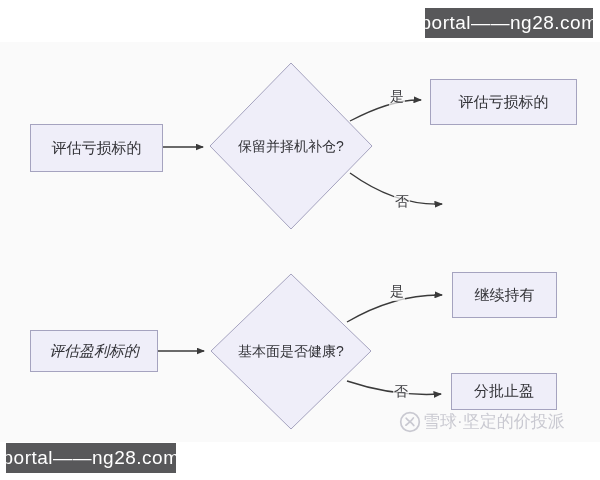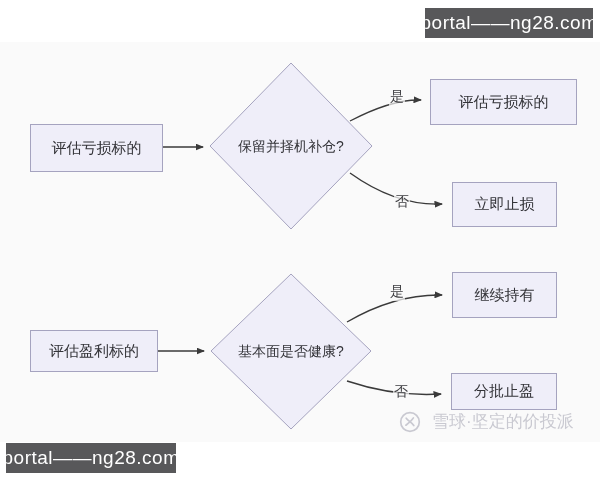--- a/index.html
+++ b/index.html
@@ -28,21 +28,21 @@
     position:absolute;width:160px;height:30px;
     display:flex;align-items:center;justify-content:center;
     font-size:14px;color:#333338;white-space:nowrap;
   }
   .edge-label{
     position:absolute;transform:translate(-50%,-50%);
     font-size:14px;color:#3a3a3e;background:rgba(250,250,250,0.7);padding:0 1px;
   }
 
   .credit{
-    position:absolute;left:399px;top:410px;display:flex;align-items:center;gap:11px;
+    position:absolute;left:399px;top:410px;display:flex;align-items:center;gap:2px;
     color:#c9c9d1;font-size:17px;white-space:nowrap;
   }
 </style>
 </head>
 <body>
 
 <div class="stage">
   <div class="diagram-bg"></div>
 
   <svg class="connectors" viewBox="0 0 600 480">
@@ -61,23 +61,22 @@
     <polygon points="291,274 371,351 291,429 211,351" fill="#efeef9" stroke="#a5a3bf" stroke-width="1"></polygon>
     <path d="M347,322 Q395,294 442,295" fill="none" stroke="#3a3a3a" stroke-width="1.4" marker-end="url(#ah)"></path>
     <path d="M347,381 Q395,397 441,394" fill="none" stroke="#3a3a3a" stroke-width="1.4" marker-end="url(#ah)"></path>
   </svg>
 
   <div class="node" style="left:30px;top:124px;width:133px;height:48px;">评估亏损标的</div>
   <div class="diamond-label" style="left:211px;top:132px;">保留并择机补仓?</div>
   <span class="edge-label" style="left:397px;top:97px;">是</span>
   <div class="node" style="left:430px;top:79px;width:147px;height:46px;">评估亏损标的</div>
   <span class="edge-label" style="left:402px;top:202px;">否</span>
-  <div class="node" style="left:452px;top:182px;width:105px;height:45px;">立即止损</div>
 
-  <div class="node" style="left:30px;top:330px;width:128px;height:42px;">评估盈利标的</div>
+  <div class="node" style="left:30px;top:330px;width:128px;height:42px;font-style:italic;">评估盈利标的</div>
   <div class="diamond-label" style="left:211px;top:337px;">基本面是否健康?</div>
   <span class="edge-label" style="left:397px;top:292px;">是</span>
   <div class="node" style="left:452px;top:272px;width:105px;height:46px;">继续持有</div>
   <span class="edge-label" style="left:401px;top:392px;">否</span>
   <div class="node" style="left:451px;top:373px;width:106px;height:37px;">分批止盈</div>
 
   <div class="credit">
     <svg width="22" height="22" viewBox="0 0 22 22">
       <circle cx="11" cy="11" r="9.3" fill="none" stroke="#c9c9d1" stroke-width="1.7"></circle>
       <path d="M7.2,7.2 C10,10.6 12,10.6 14.8,14.6 M14.4,6.9 C12.4,10 9.8,12 6.9,14.2" fill="none" stroke="#c9c9d1" stroke-width="1.7" stroke-linecap="round"></path>

